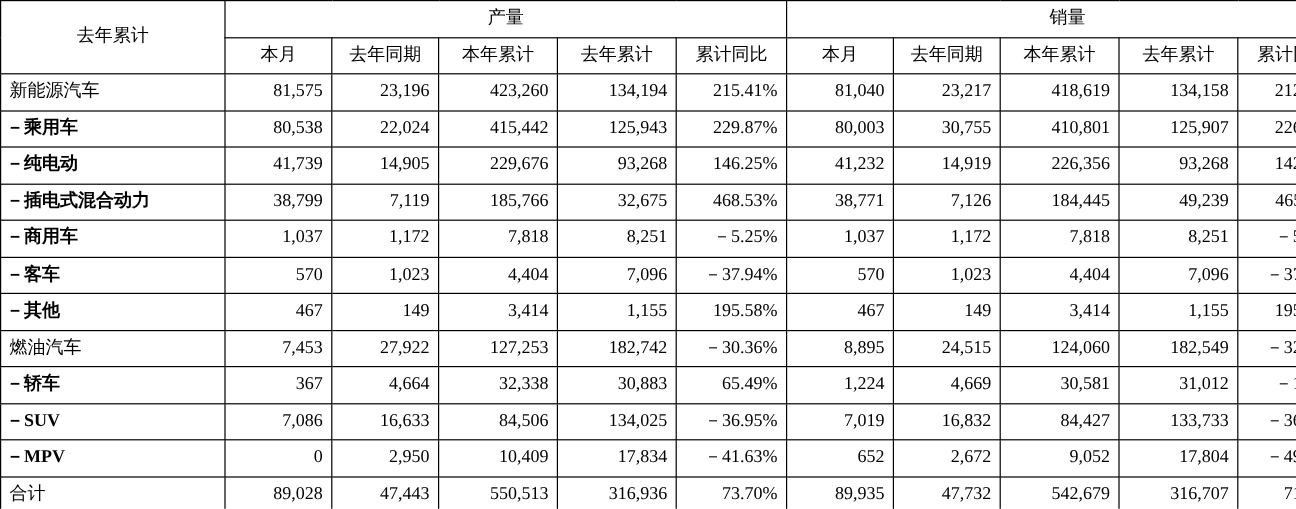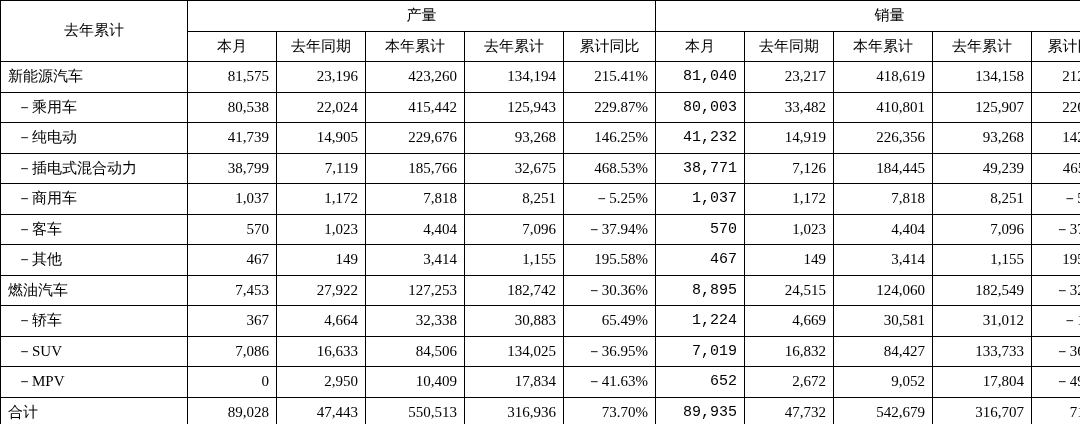--- a/index.html
+++ b/index.html
@@ -47,28 +47,29 @@
     text-align: center;
   }
   .num {
     text-align: right;
     font-family: "Liberation Serif", serif;
   }
   .lbl {
     text-align: left;
   }
   .lbl.indent {
-    padding-left: 16px;
+    padding-left: 4px;
+    font-weight: bold;
   }
   
   col.c0 { width: 187px; }
   col.cn { width: 89px; }
   col.cw { width: 99px; }
   col.cp { width: 92px; }
-  .thick-left { border-left: 1px solid #000 !important; font-family: Liberation Mono, monospace; }
+  .thick-left { border-left: 1px solid #000 !important; }
 </style>
 </head>
 <body>
 
 <div class="sheet">
   <table class="data">
     <colgroup>
       <col class="c0">
       <col class="cn">
         <col class="cn">
@@ -115,21 +116,21 @@
           <td class="num">212.03%</td>
         </tr>
         <tr>
           <td class="lbl indent">－乘用车</td>
           <td class="num">80,538</td>
           <td class="num">22,024</td>
           <td class="num">415,442</td>
           <td class="num">125,943</td>
           <td class="num">229.87%</td>
           <td class="num thick-left">80,003</td>
-          <td class="num">33,482</td>
+          <td class="num">30,755</td>
           <td class="num">410,801</td>
           <td class="num">125,907</td>
           <td class="num">226.27%</td>
         </tr>
         <tr>
           <td class="lbl indent">－纯电动</td>
           <td class="num">41,739</td>
           <td class="num">14,905</td>
           <td class="num">229,676</td>
           <td class="num">93,268</td>

